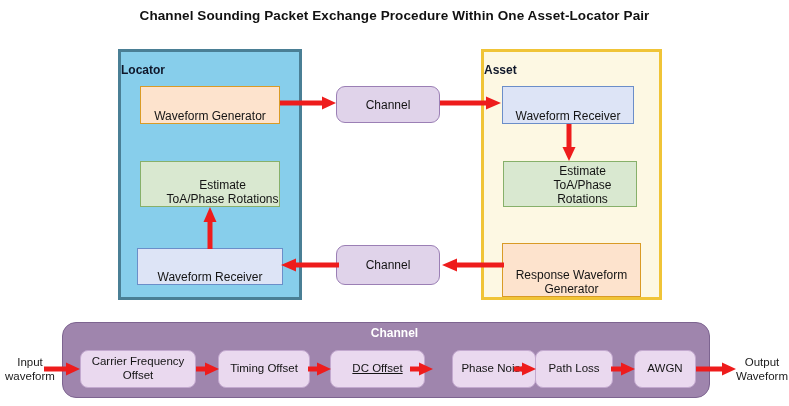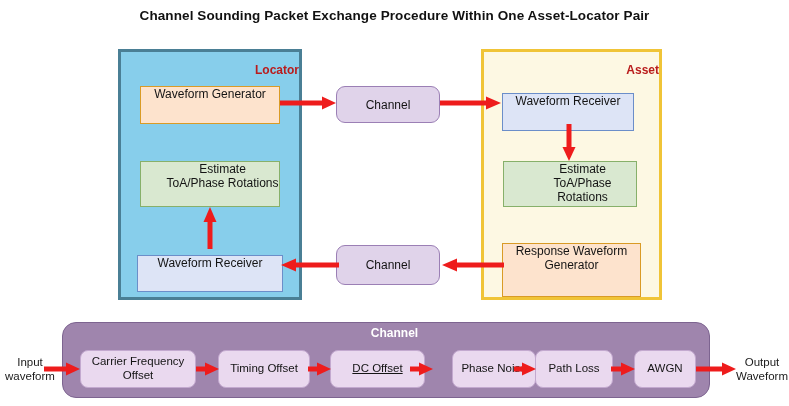--- a/index.html
+++ b/index.html
@@ -45,43 +45,43 @@
     border-color: #4a7f95;
   }
   .panel-asset {
     left: 481px; top: 49px;
     width: 181px; height: 251px;
     background: #fdf8e3;
     border-color: #f0c437;
   }
   .panel-label {
     width: 100%;
-    text-align: right;
+    text-align: left;
     font-size: 12px;
     font-weight: bold;
-    color: #b91c1c;
+    color: #0f172a;
     top: 11px;
     left: 0;
   }
 
   
   .block {
     border-width: 1.5px;
     border-style: solid;
     display: flex;
-    align-items: flex-start;
+    align-items: flex-end;
     justify-content: center;
     text-align: center;
     font-size: 12px;
     color: #141414;
     line-height: 1.18;
   }
   .blk-orange { background: #fde3cd; border-color: #d99b26; }
   .blk-green  { background: #d9e8d0; border-color: #87b06a; padding-left: 25px; }
-  .blk-blue   { background: #dde4f6; border-color: #6b8ec9; margin-top: 7px; }
+  .blk-blue   { background: #dde4f6; border-color: #6b8ec9; }
 
   .loc-wfgen   { left: 140px; top: 86px;  width: 140px; height: 38px; }
   .loc-est     { left: 140px; top: 161px; width: 140px; height: 46px; }
   .loc-wfrecv  { left: 137px; top: 248px; width: 146px; height: 37px; }
 
   .ast-wfrecv  { left: 502px; top: 86px;  width: 132px; height: 38px; }
   .ast-est     { left: 503px; top: 161px; width: 134px; height: 46px; }
   .ast-respgen { left: 502px; top: 243px; width: 139px; height: 54px; }
 
   

